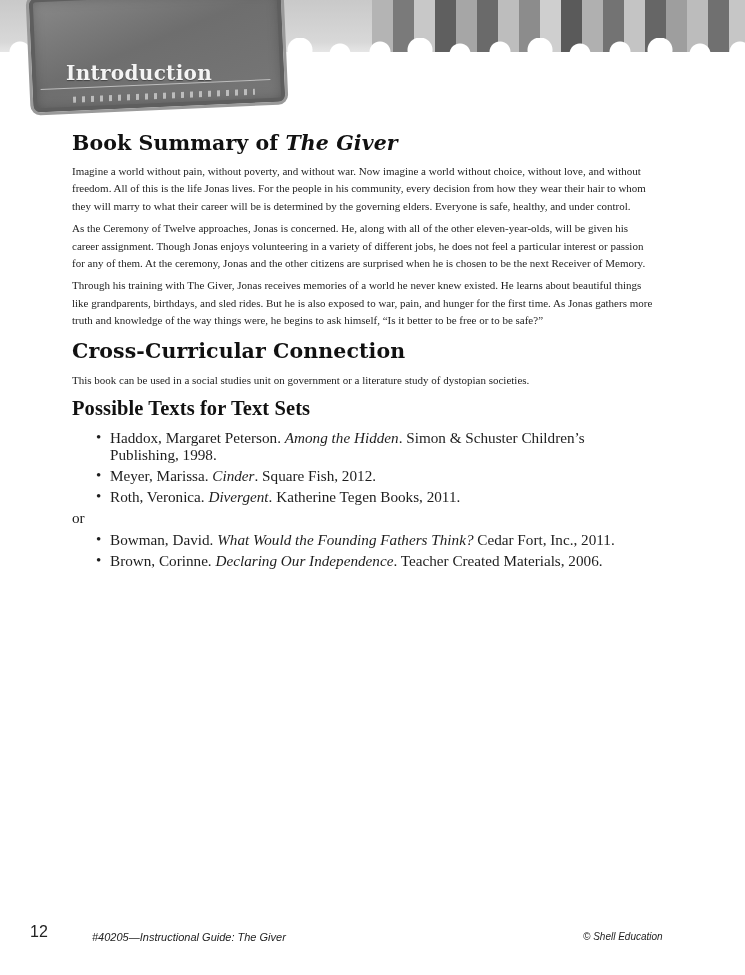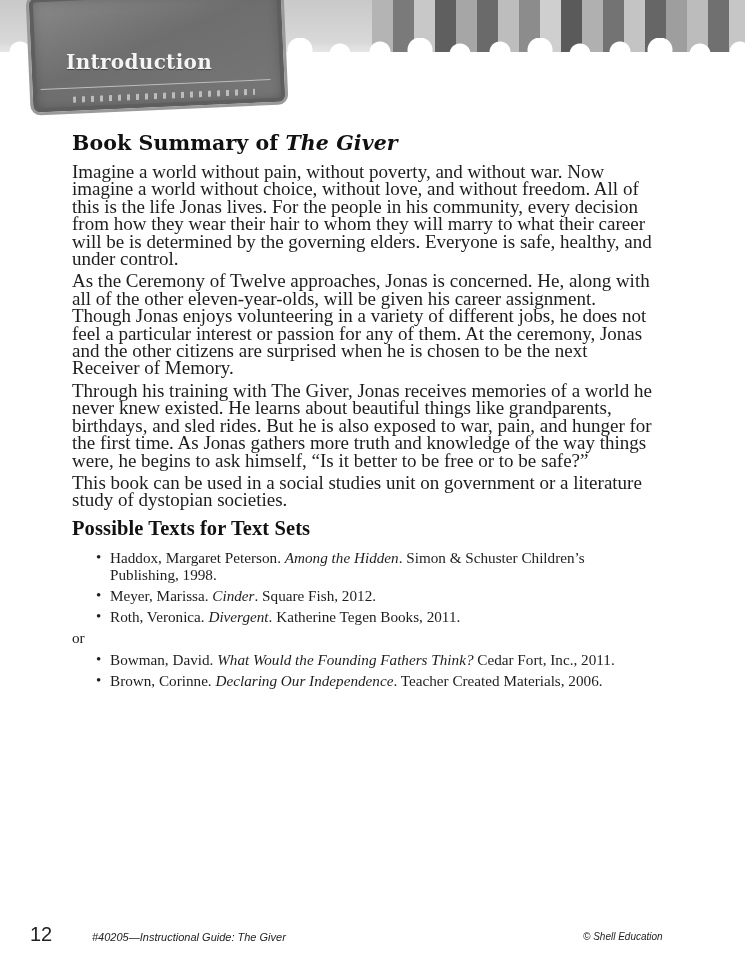--- a/index.html
+++ b/index.html
@@ -41,59 +41,59 @@
   }
   .intro-tab .rule {
     position: absolute; left: 8px; right: 14px; bottom: 22px; height: 1px; background: #bdbdbd;
   }
   .intro-tab .grunge {
     position: absolute; left: 40px; right: 30px; bottom: 8px; height: 6px;
     background: repeating-linear-gradient(90deg, #ddd 0 3px, transparent 3px 9px);
     opacity: 0.7;
   }
   .intro-title {
-    position: absolute; left: 66px; top: 50px;
+    position: absolute; left: 66px; top: 61px;
     font-family: "DejaVu Serif", "Liberation Serif", serif;
     font-weight: bold; font-size: 20px; color: #f4f4f4;
     letter-spacing: 0.3px;
     text-shadow: 0 1px 1px rgba(0,0,0,0.4);
   }
 
   
   .content { position: absolute; left: 72px; top: 130px; width: 585px; }
   h2 {
     font-family: "DejaVu Serif", "Liberation Serif", serif;
     font-weight: bold; font-size: 20.5px; color: #111; line-height: 26px;
     letter-spacing: 0.1px;
   }
   h2 em { font-style: italic; }
   .h-summary { margin-bottom: 7px; }
   p.body {
-    font-size: 19px; line-height: 17.4px; color: #1d1d1d;
+    font-size: 11px; line-height: 17.4px; color: #1d1d1d;
     margin-bottom: 5px;
   }
   .h-cross { margin-top: 8px; margin-bottom: 8px; }
   .h-texts { margin-top: 6px; margin-bottom: 8px; font-family: Liberation Serif, serif; }
 
   ul.books { list-style: none; padding-left: 24px; }
   ul.books li {
     position: relative; padding-left: 14px;
     font-size: 15.2px; line-height: 17.4px; color: #1d1d1d;
     margin-bottom: 3.6px;
   }
   ul.books li::before {
     content: "\2022"; position: absolute; left: 0; top: 0; font-size: 15px;
   }
   ul.books li .title { font-style: italic; }
   .or { font-size: 15.2px; line-height: 17.4px; margin: 1px 0 4px 0; }
 
   
   .page-num {
     position: absolute; left: 30px; top: 923px;
-    font-family: "Liberation Sans", "DejaVu Sans", sans-serif; font-size: 20px; color: #222;
+    font-family: "Liberation Sans", "DejaVu Sans", sans-serif; font-size: 16px; color: #222;
   }
   .footer-left {
     position: absolute; left: 92px; top: 931px;
     font-family: Liberation Sans, sans-serif; font-style: italic; font-size: 11px; color: #222;
   }
   .footer-right {
     position: absolute; left: 583px; top: 931px;
     font-family: "Liberation Sans", "DejaVu Sans", sans-serif; font-style: italic; font-size: 10px; color: #222;
   }
 </style>
@@ -133,20 +133,21 @@
 <div class="intro-title">Introduction</div>
 
 <div class="content">
 
   <h2 class="h-summary"><span>Book Summary of </span><em>The Giver</em></h2>
 
   <p class="body">Imagine a world without pain, without poverty, and without war.  Now imagine a world without choice, without love, and without freedom.  All of this is the life Jonas lives.  For the people in his community, every decision from how they wear their hair to whom they will marry to what their career will be is determined by the governing elders.  Everyone is safe, healthy, and under control.</p>
   <p class="body">As the Ceremony of Twelve approaches, Jonas is concerned.  He, along with all of the other eleven-year-olds, will be given his career assignment.  Though Jonas enjoys volunteering in a variety of different jobs, he does not feel a particular interest or passion for any of them.  At the ceremony, Jonas and the other citizens are surprised when he is chosen to be the next Receiver of Memory.</p>
   <p class="body">Through his training with The Giver, Jonas receives memories of a world he never knew existed.  He learns about beautiful things like grandparents, birthdays, and sled rides.  But he is also exposed to war, pain, and hunger for the first time.  As Jonas gathers more truth and knowledge of the way things were, he begins to ask himself, “Is it better to be free or to be safe?”</p>
 
+  <h2 class="h-cross">Cross-Curricular Connection</h2>
   <p class="body">This book can be used in a social studies unit on government or a literature study of dystopian societies.</p>
 
   <h2 class="h-texts">Possible Texts for Text Sets</h2>
 
   <ul class="books" id="list-a">
       <li><span>Haddox, Margaret Peterson. </span><span class="title">Among the Hidden</span><span>. Simon &amp; Schuster Children’s Publishing, 1998.</span></li>
       <li><span>Meyer, Marissa. </span><span class="title">Cinder</span><span>. Square Fish, 2012.</span></li>
       <li><span>Roth, Veronica. </span><span class="title">Divergent</span><span>. Katherine Tegen Books, 2011.</span></li>
     </ul>
   <div class="or">or</div>

